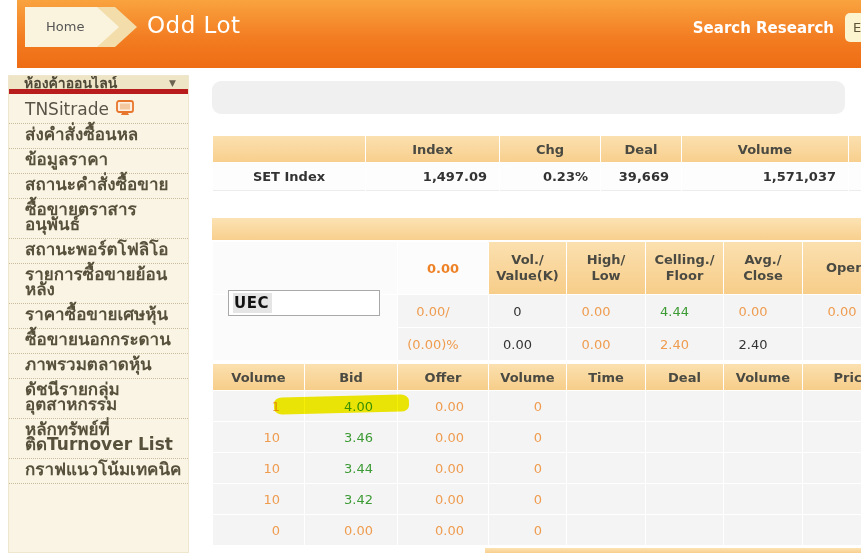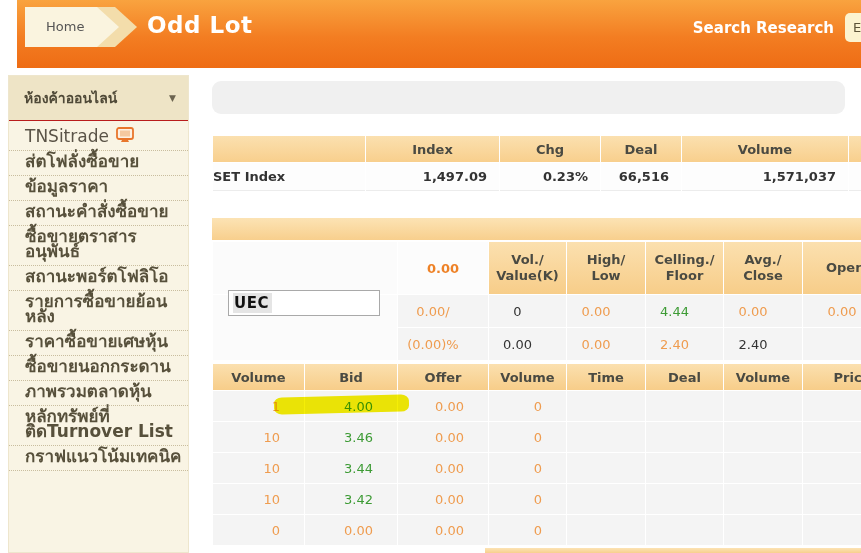--- a/index.html
+++ b/index.html
@@ -21,40 +21,40 @@
   }
   .crumb-home {
     position: absolute; left: 8px; top: 7px; width: 94px; height: 40px;
     background: #faf4df;
     clip-path: polygon(0 0, 72px 0, 94px 20px, 72px 40px, 0 40px);
     font-size: 13px; color: #555; line-height: 40px; padding-left: 21px;
     cursor: pointer;
   }
   .page-title {
     position: absolute; left: 130px; top: 12px;
-    font-size: 23px; font-weight: bold; color: #fff; letter-spacing: 0.5px;
+    font-size: 23px; font-weight: normal; color: #fff; letter-spacing: 0.5px;
   }
   .search-label {
     position: absolute; right: 44px; top: 19px;
     font-size: 15px; font-weight: bold; color: #fff; cursor: pointer;
   }
   .search-input {
     position: absolute; right: -17px; top: 13px; width: 50px; height: 29px;
     background: #fcf3cf; border-radius: 5px; font-size: 13px; color: #5c5338;
     line-height: 29px; padding-left: 8px;
   }
 
   
   .sidebar {
     position: absolute; left: 8px; top: 75px; width: 181px; height: 478px;
     background: #f9f4e4; overflow: hidden;
     border: 1px solid #eee6cd;
   }
   .sb-head {
-    height: 45px; background: #eee4c6; border-bottom: 1px solid #b91c1c;
+    height: 18px; background: #eee4c6; border-bottom: 5px solid #b91c1c;
     display: flex; align-items: center; justify-content: space-between;
     padding: 0 12px 0 15px; cursor: pointer;
     font-size: 14px; font-weight: bold; color: #4f4937;
   }
   .sb-head .caret { font-size: 9px; color: #6c6450; }
   .sb-item {
     padding: 3px 6px 6px 16px; border-bottom: 1px dotted #c9bd9e;
     font-size: 17px; font-weight: bold; color: #57503b; line-height: 15px;
     cursor: pointer;
   }
@@ -67,21 +67,21 @@
 
   table { border-collapse: separate; border-spacing: 1px; table-layout: fixed; }
 
   
   .set-table { margin-top: 21px; width: 681px; }
   .set-table th {
     height: 26px; background: linear-gradient(180deg, #fbe0af 0%, #f8cf8d 100%);
     font-size: 13px; font-weight: bold; color: #4a4a42; text-align: center;
   }
   .set-table td { height: 28px; background: #fdfdfd; font-size: 13px; font-weight: bold; color: #333; }
-  .set-table td.lbl { }
+  .set-table td.lbl { text-align: center; }
   .set-table td.num { text-align: right; padding-right: 12px; }
   .set-table tr td { border-bottom: 1px solid #ececec; }
 
   
   .quote-section { position: relative; margin-top: 26px; }
   .peach-bar { width: 681px; height: 22px; background: linear-gradient(180deg, #fce3b4 0%, #f8cf8d 100%); }
 
   .quote-table { margin-top: 1px; width: 681px; }
   .quote-table td { font-size: 13px; }
   .quote-table .rowA td { height: 52px; }
@@ -148,29 +148,30 @@
   <div class="sb-item first">
     <span>TNSitrade</span>
     <span class="mon-icon">
       <svg width="18" height="16" viewBox="0 0 18 16">
         <rect x="1" y="1" width="16" height="11" rx="2" fill="#fdf0e2" stroke="#e8762c" stroke-width="1.8"></rect>
         <rect x="4" y="3.5" width="10" height="6" fill="#f5c9a0"></rect>
         <path d="M6.5 12 L11.5 12 L13 15 L5 15 Z" fill="#e8762c"></path>
       </svg>
     </span>
   </div>
-  <div class="sb-item"><span>ส่ตโฟลั่งซื้อขาย</span></div>
+  <div class="sb-item"><span>ส่งคำสั่งซื้อนหล</span></div>
   <div class="sb-item"><span>ข้อมูลราคา</span></div>
   <div class="sb-item"><span>สถานะคำสั่งซื้อขาย</span></div>
   <div class="sb-item"><span>ซื้อขายตราสารอนุพันธ์</span></div>
   <div class="sb-item"><span>สถานะพอร์ตโฟลิโอ</span></div>
   <div class="sb-item"><span>รายการซื้อขายย้อนหลัง</span></div>
   <div class="sb-item"><span>ราคาซื้อขายเศษหุ้น</span></div>
   <div class="sb-item"><span>ซื้อขายนอกกระดาน</span></div>
   <div class="sb-item"><span>ภาพรวมตลาดหุ้น</span></div>
+  <div class="sb-item"><span>ดัชนีรายกลุ่มอุตสาหกรรม</span></div>
   <div class="sb-item"><span>หลักทรัพย์ที่ติดTurnover List</span></div>
   <div class="sb-item"><span>กราฟแนวโน้มเทคนิค</span></div>
 </div>
 
 <div class="main">
 
   <div class="graybox"></div>
 
   <table class="set-table">
     <colgroup>
@@ -187,21 +188,21 @@
       <th>Index</th>
       <th>Chg</th>
       <th>Deal</th>
       <th>Volume</th>
       <th></th>
     </tr>
     <tr>
       <td class="lbl">SET Index</td>
       <td class="num">1,497.09</td>
       <td class="num">0.23%</td>
-      <td class="num">66,516</td>
+      <td class="num">39,669</td>
       <td class="num">1,571,037</td>
       <td></td>
     </tr>
   </tbody>
     </table>
 
   <div class="quote-section">
     <div class="peach-bar"></div>
 
     <table class="quote-table">

